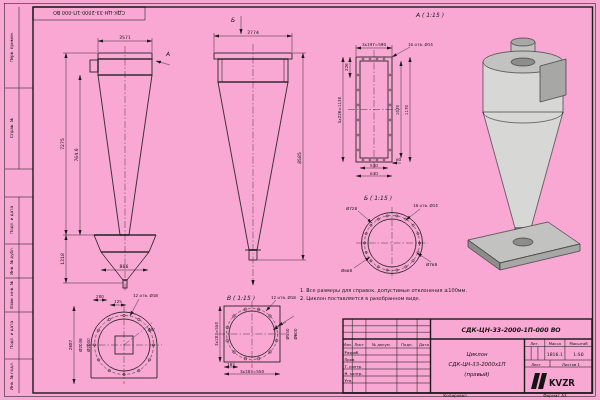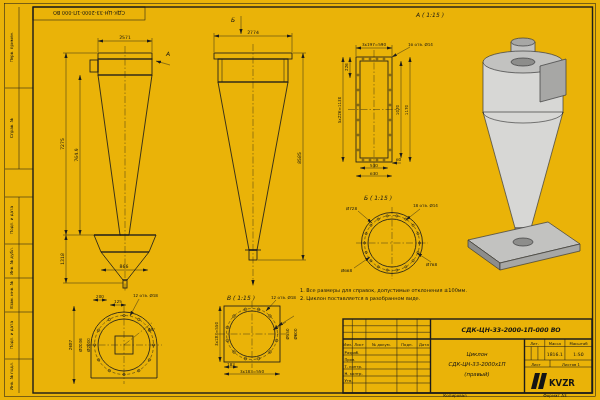--- a/index.html
+++ b/index.html
@@ -1,16 +1,16 @@
 <!DOCTYPE html>
 <html><head>
 <meta charset="utf-8">
 <style>
   html,body{margin:0;padding:0;background:#9a9a9a;}
-  .page{position:relative;width:600px;height:400px;background:#eab308;overflow:hidden;
+  .page{position:relative;width:600px;height:400px;background:#f9a8d4;overflow:hidden;
         font-family:"DejaVu Sans",sans-serif;text-align:center;}
   svg{display:block;}
   
   .thin{stroke:#1c1c1c;stroke-width:0.55;fill:none;}
   .ln{stroke:#1c1c1c;stroke-width:0.85;fill:none;}
   .thk{stroke:#1c1c1c;stroke-width:1.4;fill:none;}
   .dim{stroke:#1c1c1c;stroke-width:0.45;fill:none;}
   .cl{stroke:#1c1c1c;stroke-width:0.4;fill:none;stroke-dasharray:7 2 1.5 2;}
   .dash{stroke:#1c1c1c;stroke-width:0.5;fill:none;stroke-dasharray:3 2;}
   text{fill:#141414;font-family:"DejaVu Sans",sans-serif;}

